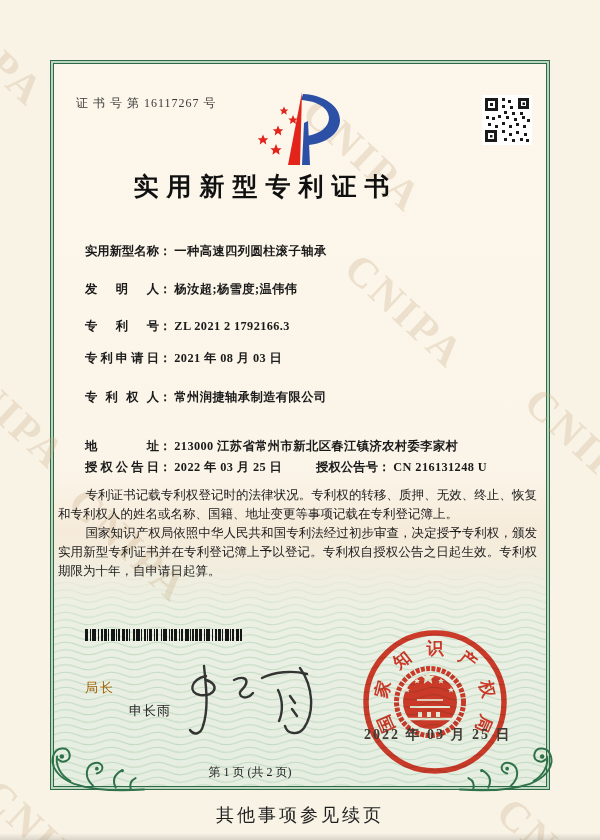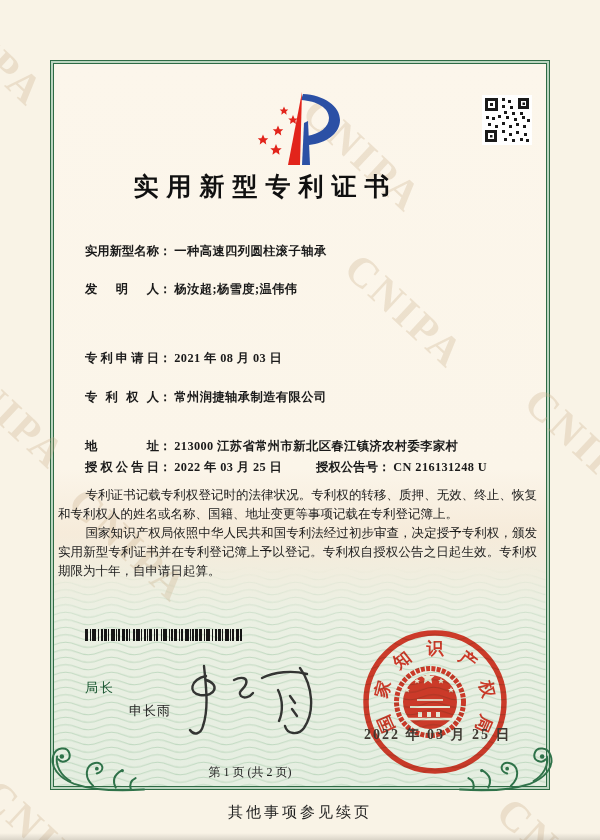--- a/index.html
+++ b/index.html
@@ -31,32 +31,32 @@
   .fvalue{letter-spacing:.4px;}
   .fgroup2{position:absolute;left:231px;top:0;white-space:nowrap;}
   .fgroup2 .flabel{width:62px;}
   
   .bodytext{position:absolute;left:58px;top:486px;width:479px;z-index:5;font-size:12.5px;line-height:19px;
             color:#1b1b1b;text-align:justify;text-justify:inter-character;}
   .bodytext p{margin:0;text-indent:2.2em;}
   
   .barcode{position:absolute;left:85px;top:627px;z-index:5;}
   .signer-title{position:absolute;left:85px;top:679px;font-size:13px;letter-spacing:2px;
-            font-family:"Liberation Sans","DejaVu Sans",sans-serif;color:#14532d;z-index:5;}
+            font-family:"Liberation Sans","DejaVu Sans",sans-serif;color:#a16207;z-index:5;}
   .signer-name{position:absolute;left:85px;top:702px;font-size:13px;letter-spacing:1px;
             font-family:"Liberation Sans","DejaVu Sans",sans-serif;color:#222;z-index:5;margin-left:44px;}
   .signature{position:absolute;left:176px;top:660px;z-index:6;}
   .seal{position:absolute;left:361px;top:628px;z-index:6;mix-blend-mode:multiply;opacity:.93;}
   .seal-date{position:absolute;left:364px;top:726px;font-size:14px;font-weight:600;color:#3f3a33;
              letter-spacing:2px;z-index:7;white-space:nowrap;}
   .page-info{position:absolute;left:0;width:500px;top:764px;text-align:center;font-size:12px;color:#222;z-index:5;}
   .flourish{position:absolute;z-index:6;}
   .fl-left{left:42px;top:694px;}
   .fl-right{left:458px;top:694px;transform:scaleX(-1);}
-  .footer-note{position:absolute;left:0;width:600px;top:803px;text-align:center;font-size:15px;
+  .footer-note{position:absolute;left:0;width:600px;top:803px;text-align:center;font-size:18px;
                color:#1f1f1f;letter-spacing:3px;z-index:5;}
   .bottom-edge{position:absolute;left:0;right:0;bottom:0;height:7px;z-index:8;
                background:linear-gradient(180deg,rgba(110,105,95,0),rgba(110,105,95,.22));}
 </style>
 </head>
 <body>
 
 <div class="page">
 
   <div class="wm" style="left:-52px;top:-18px">CNIPA</div>
@@ -76,20 +76,21 @@
             <pattern id="wv" width="46" height="7.5" patternUnits="userSpaceOnUse">
               <path d="M0 3.75 Q11.5 -1.25 23 3.75 T46 3.75" fill="none" stroke="#9fc6a4" stroke-width="1" opacity="0.55"></path>
             </pattern>
           </defs>
           <rect width="100%" height="100%" fill="url(#wv)"></rect>
         </svg>
       </div>
     </div>
   </div>
 
+  <div class="cert-no">证 书 号 第 16117267 号</div>
 
   <div class="logo">
     <svg width="100" height="84" viewBox="0 0 100 84">
       <defs>
         <path id="st" d="M0,-1 L0.294,-0.309 L0.951,-0.309 L0.476,0.118 L0.588,0.809 L0,0.382 L-0.588,0.809 L-0.476,0.118 L-0.951,-0.309 L-0.294,-0.309 Z"></path>
       </defs>
       <path d="M51 8 C72 9 88 20 88 34 C88 48 74 57 57 59 L55 50 C68 48 77 41 77 32 C77 22 65 15 49 14 Z" fill="#2b50a5"></path>
       <polygon points="50,6 36,79 48,79" fill="#e2241b"></polygon>
       <polygon points="52,37 50,79 58,79 56,35" fill="#2b50a5"></polygon>
       <use href="#st" transform="translate(32,25) scale(4.5)" fill="#e2241b"></use>
@@ -112,20 +113,23 @@
     </svg>
   </div>
 
   <div class="title">实用新型专利证书</div>
 
   <div class="frow" style="top:243px">
     <span class="flabel">实用新型名称</span><span class="fcolon">：</span><span class="fvalue">一种高速四列圆柱滚子轴承</span>
   </div>
   <div class="frow" style="top:281px">
     <span class="flabel">发明人</span><span class="fcolon">：</span><span class="fvalue">杨汝超;杨雪度;温伟伟</span>
+  </div>
+  <div class="frow" style="top:318px">
+    <span class="flabel">专利号</span><span class="fcolon">：</span><span class="fvalue">ZL 2021 2 1792166.3</span>
   </div>
   <div class="frow" style="top:350px">
     <span class="flabel">专利申请日</span><span class="fcolon">：</span><span class="fvalue">2021 年 08 月 03 日</span>
   </div>
   <div class="frow" style="top:389px">
     <span class="flabel">专利权人</span><span class="fcolon">：</span><span class="fvalue">常州润捷轴承制造有限公司</span>
   </div>
   <div class="frow" style="top:438px">
     <span class="flabel">地址</span><span class="fcolon">：</span><span class="fvalue">213000 江苏省常州市新北区春江镇济农村委李家村</span>
   </div>

